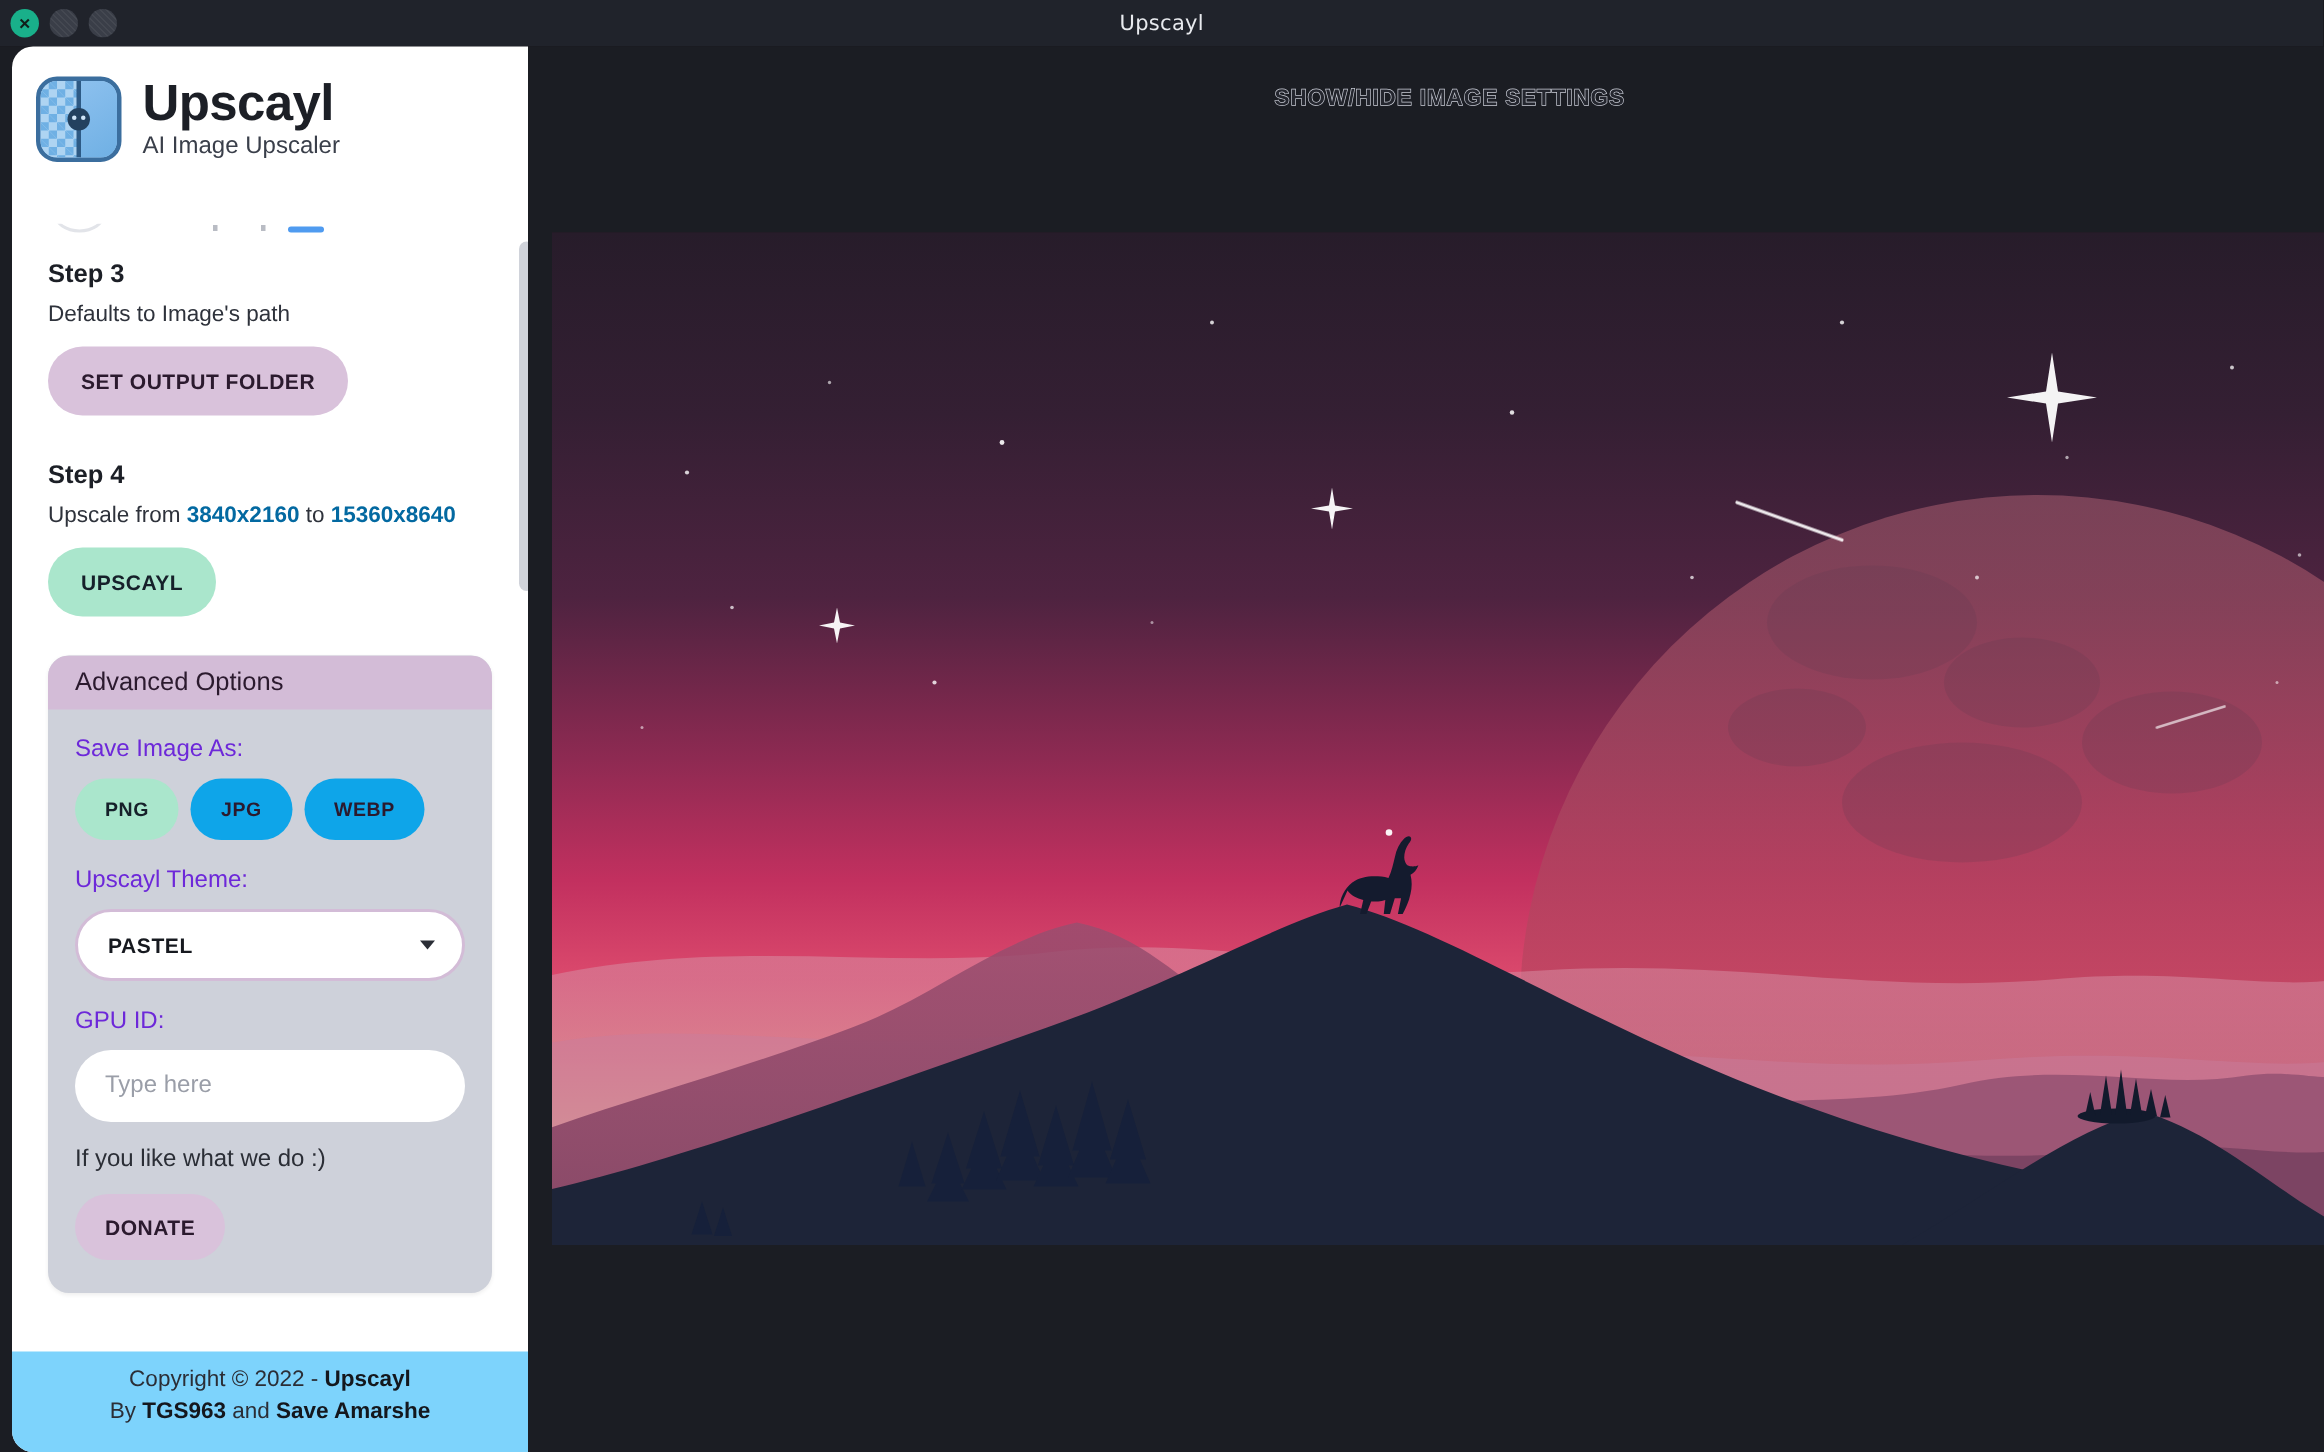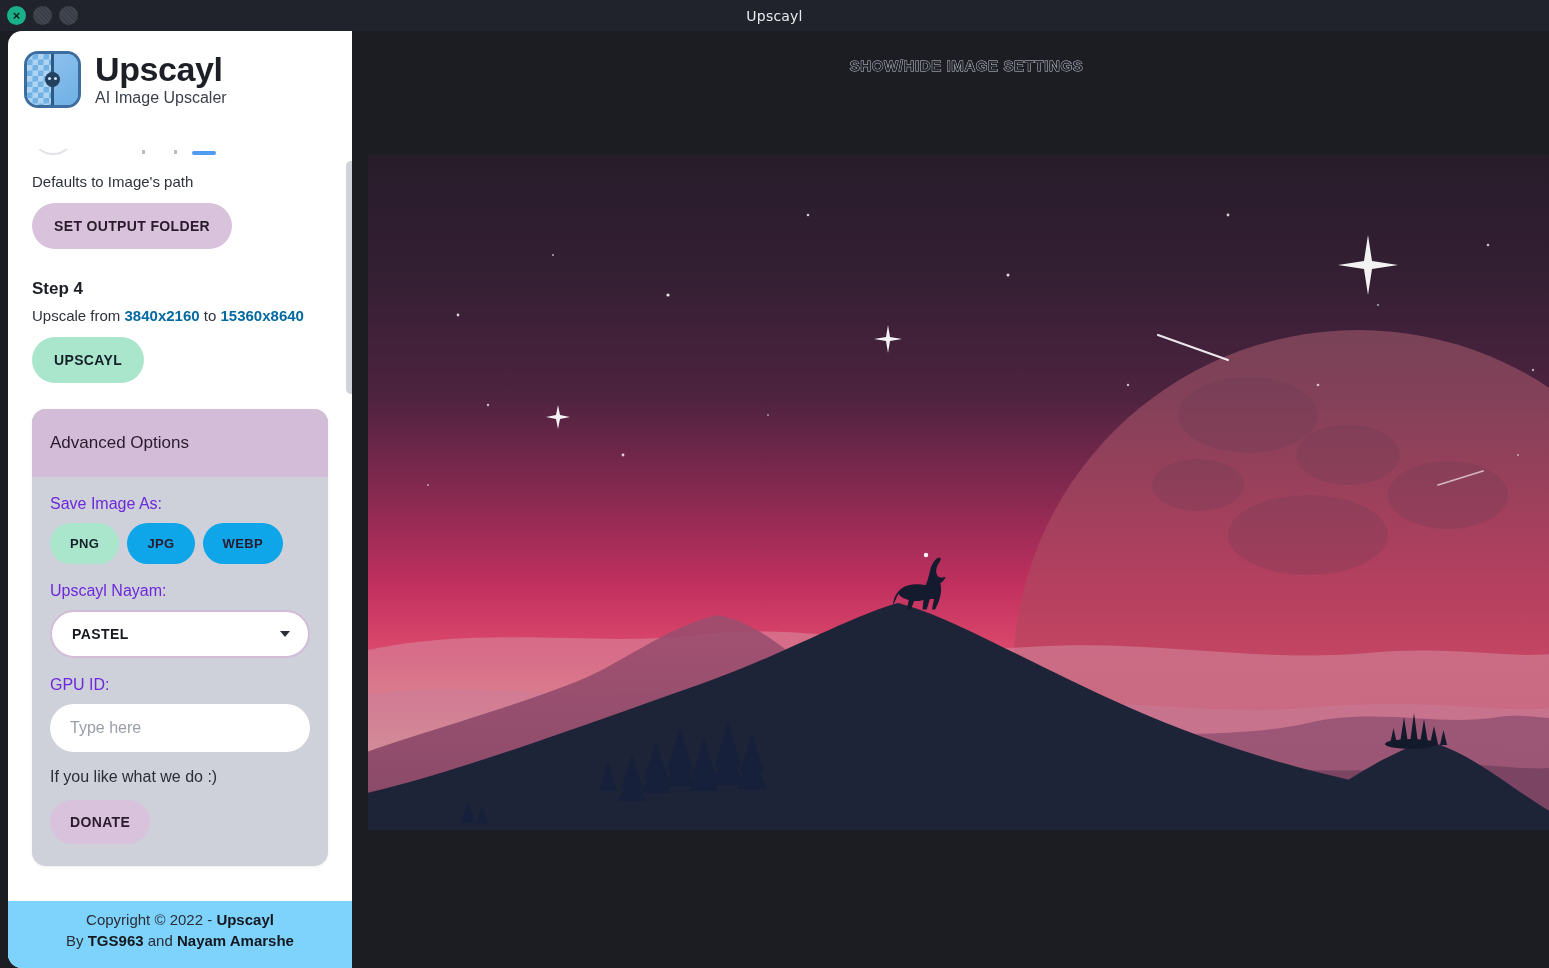--- a/index.html
+++ b/index.html
@@ -195,21 +195,21 @@
   
   #advanced-options {
     margin: 0 8px 0 8px;
     border-radius: 14px;
     overflow: hidden;
     background: #ced1da;
     box-shadow: 0 1px 3px rgba(0,0,0,.07);
   }
   #advanced-options-header {
     background: #d3bcd7;
-    padding: 24px 18px;
+    padding: 8px 18px;
     font-size: 17px; color: #2b1a2e;
     cursor: pointer;
   }
   #advanced-options-body {
     padding: 18px 18px 22px 18px;
   }
   .field-label {
     font-size: 16px; color: #6d28d9; margin-bottom: 10px;
   }
   #format-buttons {
@@ -454,41 +454,42 @@
         <div id="sidebar-inner">
 
           <div id="clipped-control">
             <div class="cc-arc"></div>
             <div class="cc-dot1"></div>
             <div class="cc-dot2"></div>
             <div class="cc-bar"></div>
           </div>
 
           
+          <div class="step-title">Step 3</div>
           <div class="step-desc">Defaults to Image's path</div>
           <button class="pill-btn" id="set-output-folder-button">SET OUTPUT FOLDER</button>
 
           
           <div class="step-title">Step 4</div>
           <div class="step-desc"><span>Upscale from </span><b>3840x2160</b><span> to </span><b>15360x8640</b></div>
           <button class="pill-btn" id="upscayl-button">UPSCAYL</button>
 
           
           <div id="advanced-options">
             <div id="advanced-options-header">Advanced Options</div>
             <div id="advanced-options-body">
 
               <div class="field-label">Save Image As:</div>
               <div id="format-buttons">
                 <button class="fmt-btn active">PNG</button>
                 <button class="fmt-btn">JPG</button>
                 <button class="fmt-btn">WEBP</button>
               </div>
 
-              <div class="field-label">Upscayl Nayam:</div>
+              <div class="field-label">Upscayl Theme:</div>
               <div id="theme-select-wrap">
                 <select id="theme-select">
                   <option>PASTEL</option>
                 </select>
                 <span id="theme-caret"></span>
               </div>
 
               <div class="field-label">GPU ID:</div>
               <input id="gpu-id-input" type="text" placeholder="Type here" style="">
 
@@ -499,18 +500,18 @@
 
         </div>
       </div>
 
       <div id="sidebar-scrollbar-track">
         <div id="sidebar-scrollbar-thumb"></div>
       </div>
 
       <div id="sidebar-footer">
         <div><span>Copyright © 2022 - </span><b>Upscayl</b></div>
-        <div><span>By </span><b>TGS963</b><span> and </span><b>Nayam Amarshe</b></div>
+        <div><span>By </span><b>TGS963</b><span> and </span><b>Save Amarshe</b></div>
       </div>
 
     </div>
   </div>
 </div>
 
 </body></html>

